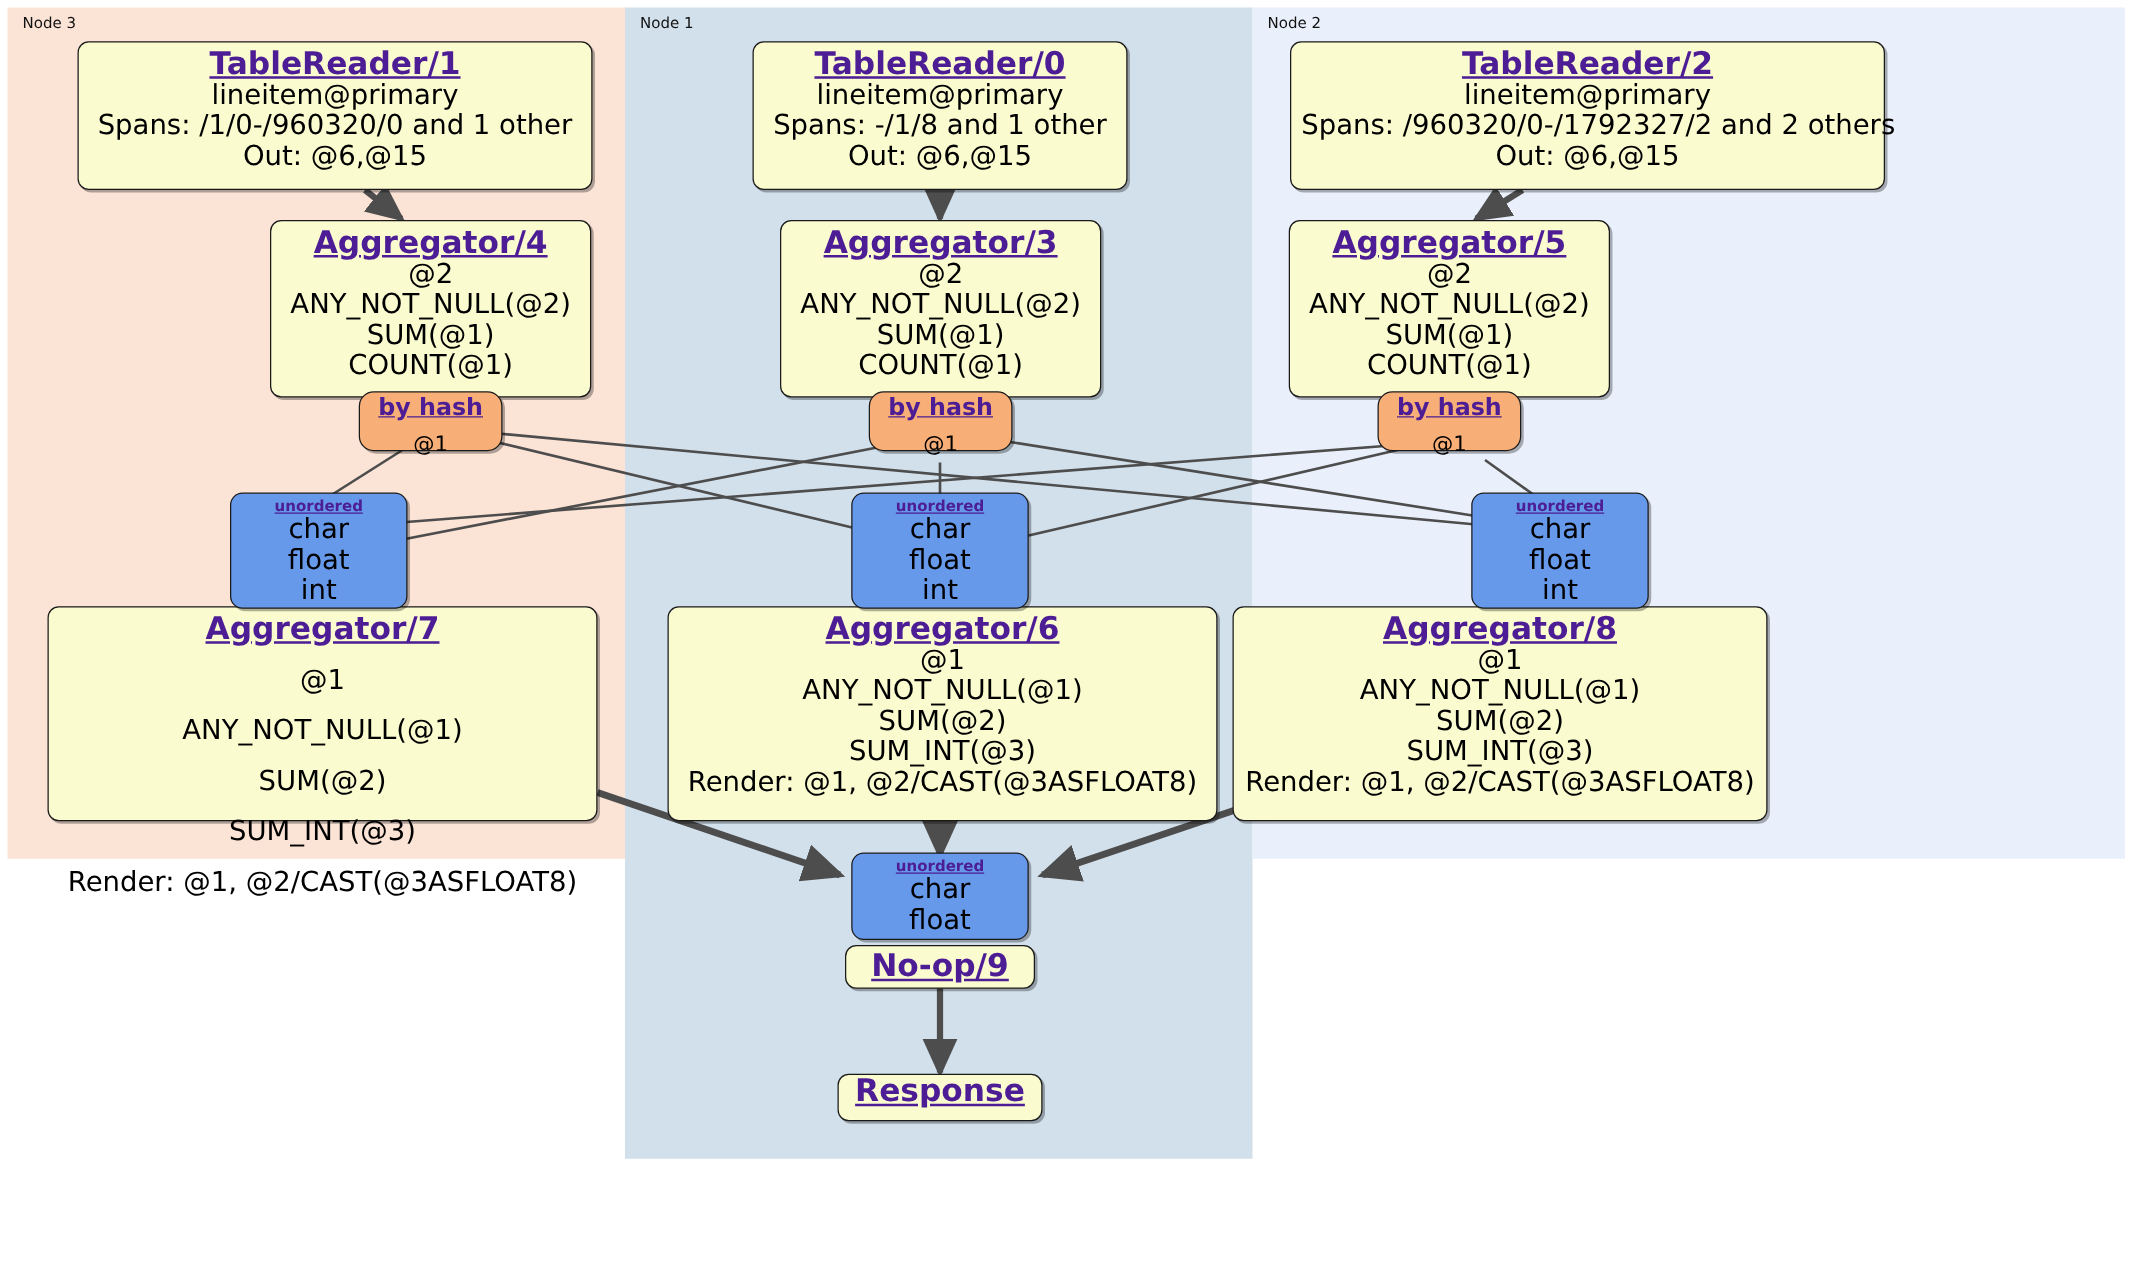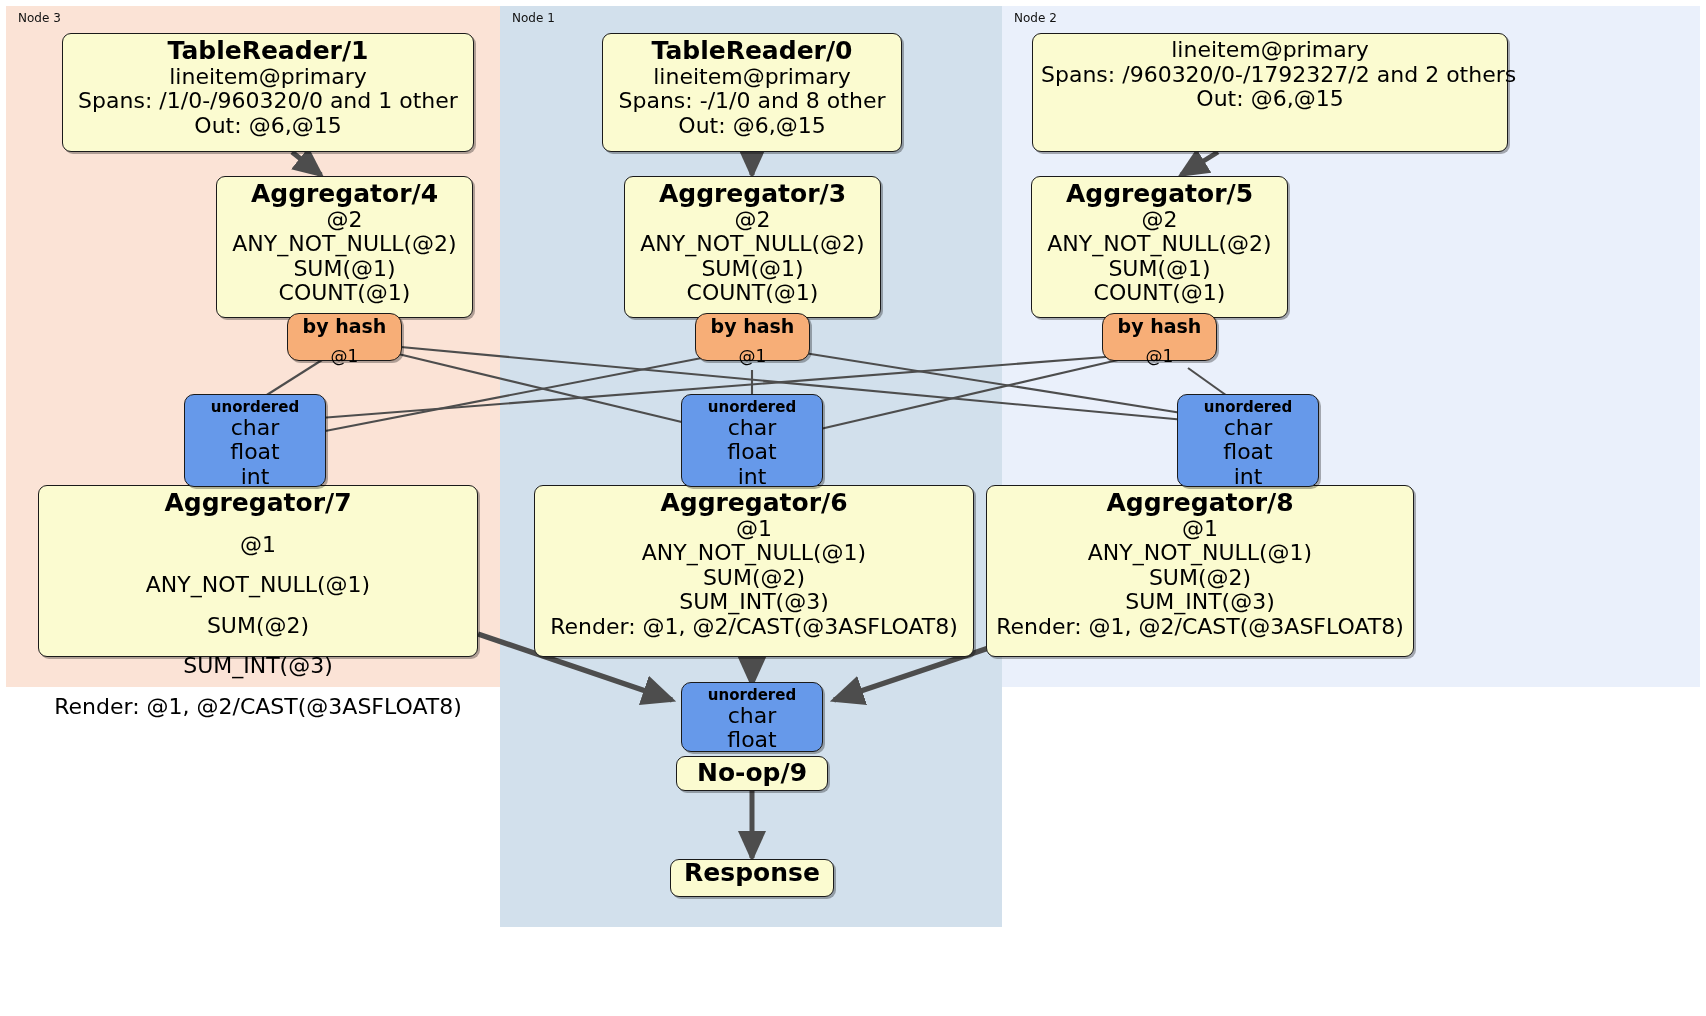--- a/index.html
+++ b/index.html
@@ -62,39 +62,40 @@
   .receiver {
     background: #6699ea;
     border-radius: 10px;
     box-shadow: 2px 2px 0 rgba(0,0,0,0.30);
     padding: 4px 10px;
   }
   .title {
     font-weight: bold;
     font-size: 25px;
     line-height: 1.06;
-    color: #000000;
+    color: #4c1d95;
     white-space: nowrap;
+    text-decoration: underline;
   }
   .sub {
     font-size: 22px;
     line-height: 1.12;
     color: #000000;
     white-space: nowrap;
   }
   .router .title {
     font-size: 19px;
     line-height: 1.05;
   }
   .router .sub {
     font-size: 17px;
     line-height: 1.05;
   }
   .receiver .title {
-    font-size: 15px;
+    font-size: 12px;
     line-height: 1.1;
   }
   .receiver .sub {
     font-size: 22px;
     line-height: 1.12;
   }
   .z-region { z-index: 1; }
   .z-edge   { z-index: 2; }
   .z-proc   { z-index: 3; }
   .z-recv   { z-index: 4; }
@@ -181,21 +182,21 @@
     <div class="sub">@1</div>
     <div class="sub">ANY_NOT_NULL(@1)</div>
     <div class="sub">SUM(@2)</div>
     <div class="sub">SUM_INT(@3)</div>
     <div class="sub">Render: @1, @2/CAST(@3ASFLOAT8)</div>
   </div>
 
   <div class="nodebox proc z-proc" style="left:602px; top:33px; width:300px; height:119px;">
     <div class="title">TableReader/0</div>
     <div class="sub">lineitem@primary</div>
-    <div class="sub">Spans: -/1/0 and 8 other</div>
+    <div class="sub">Spans: -/1/8 and 1 other</div>
     <div class="sub">Out: @6,@15</div>
   </div>
 
   <div class="nodebox proc z-proc" style="left:624px; top:176px; width:257px; height:142px;">
     <div class="title">Aggregator/3</div>
     <div class="sub">@2</div>
     <div class="sub">ANY_NOT_NULL(@2)</div>
     <div class="sub">SUM(@1)</div>
     <div class="sub">COUNT(@1)</div>
   </div>
@@ -229,20 +230,21 @@
 
   <div class="nodebox proc z-proc" style="left:676px; top:756px; width:152px; height:35px; padding:0; justify-content:center;">
     <div class="title">No-op/9</div>
   </div>
 
   <div class="nodebox proc z-proc" style="left:670px; top:859px; width:164px; height:38px; padding:0; justify-content:flex-start;">
     <div class="title">Response</div>
   </div>
 
   <div class="nodebox proc z-proc" style="left:1032px; top:33px; width:476px; height:119px;">
+    <div class="title">TableReader/2</div>
     <div class="sub">lineitem@primary</div>
     <div class="sub">Spans: /960320/0-/1792327/2 and 2 others</div>
     <div class="sub">Out: @6,@15</div>
   </div>
 
   <div class="nodebox proc z-proc" style="left:1031px; top:176px; width:257px; height:142px;">
     <div class="title">Aggregator/5</div>
     <div class="sub">@2</div>
     <div class="sub">ANY_NOT_NULL(@2)</div>
     <div class="sub">SUM(@1)</div>

